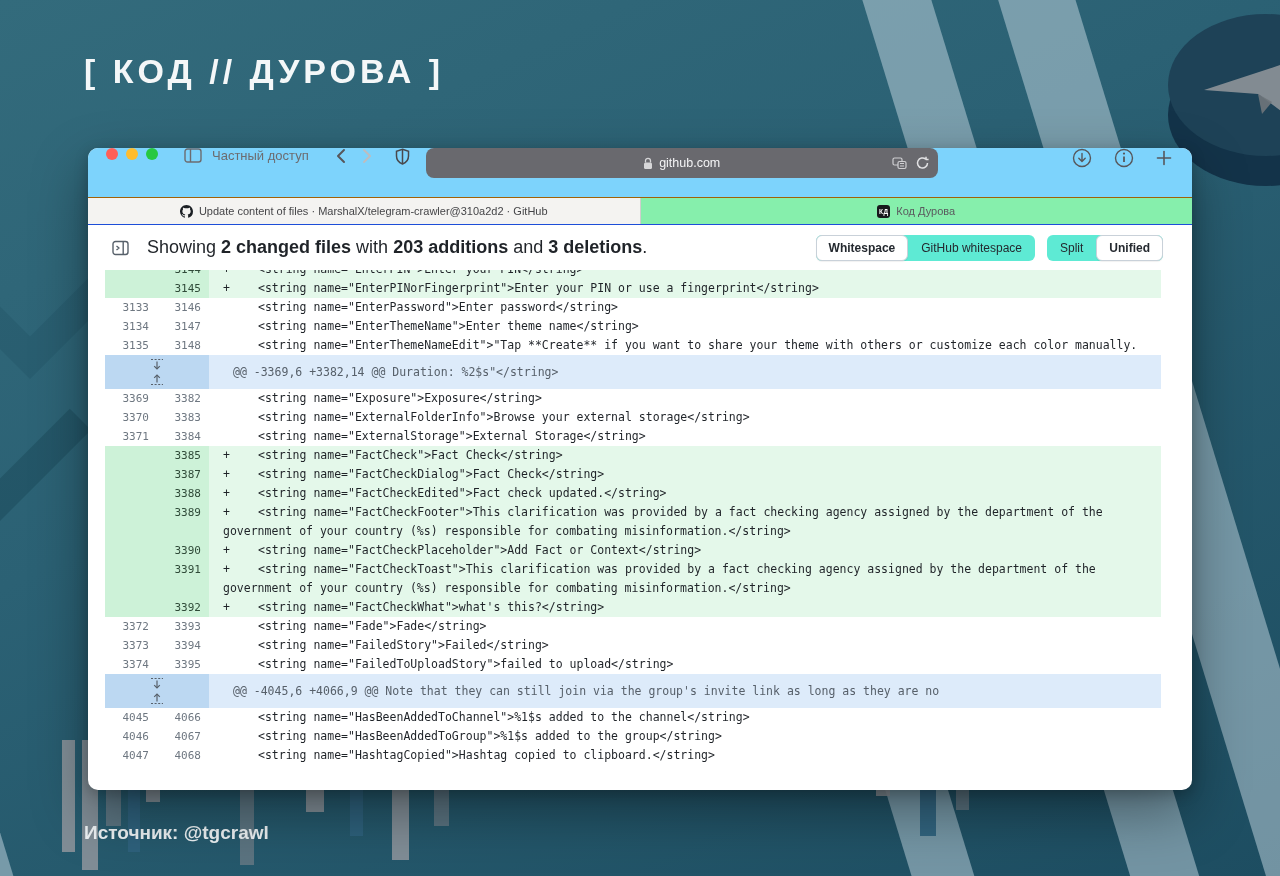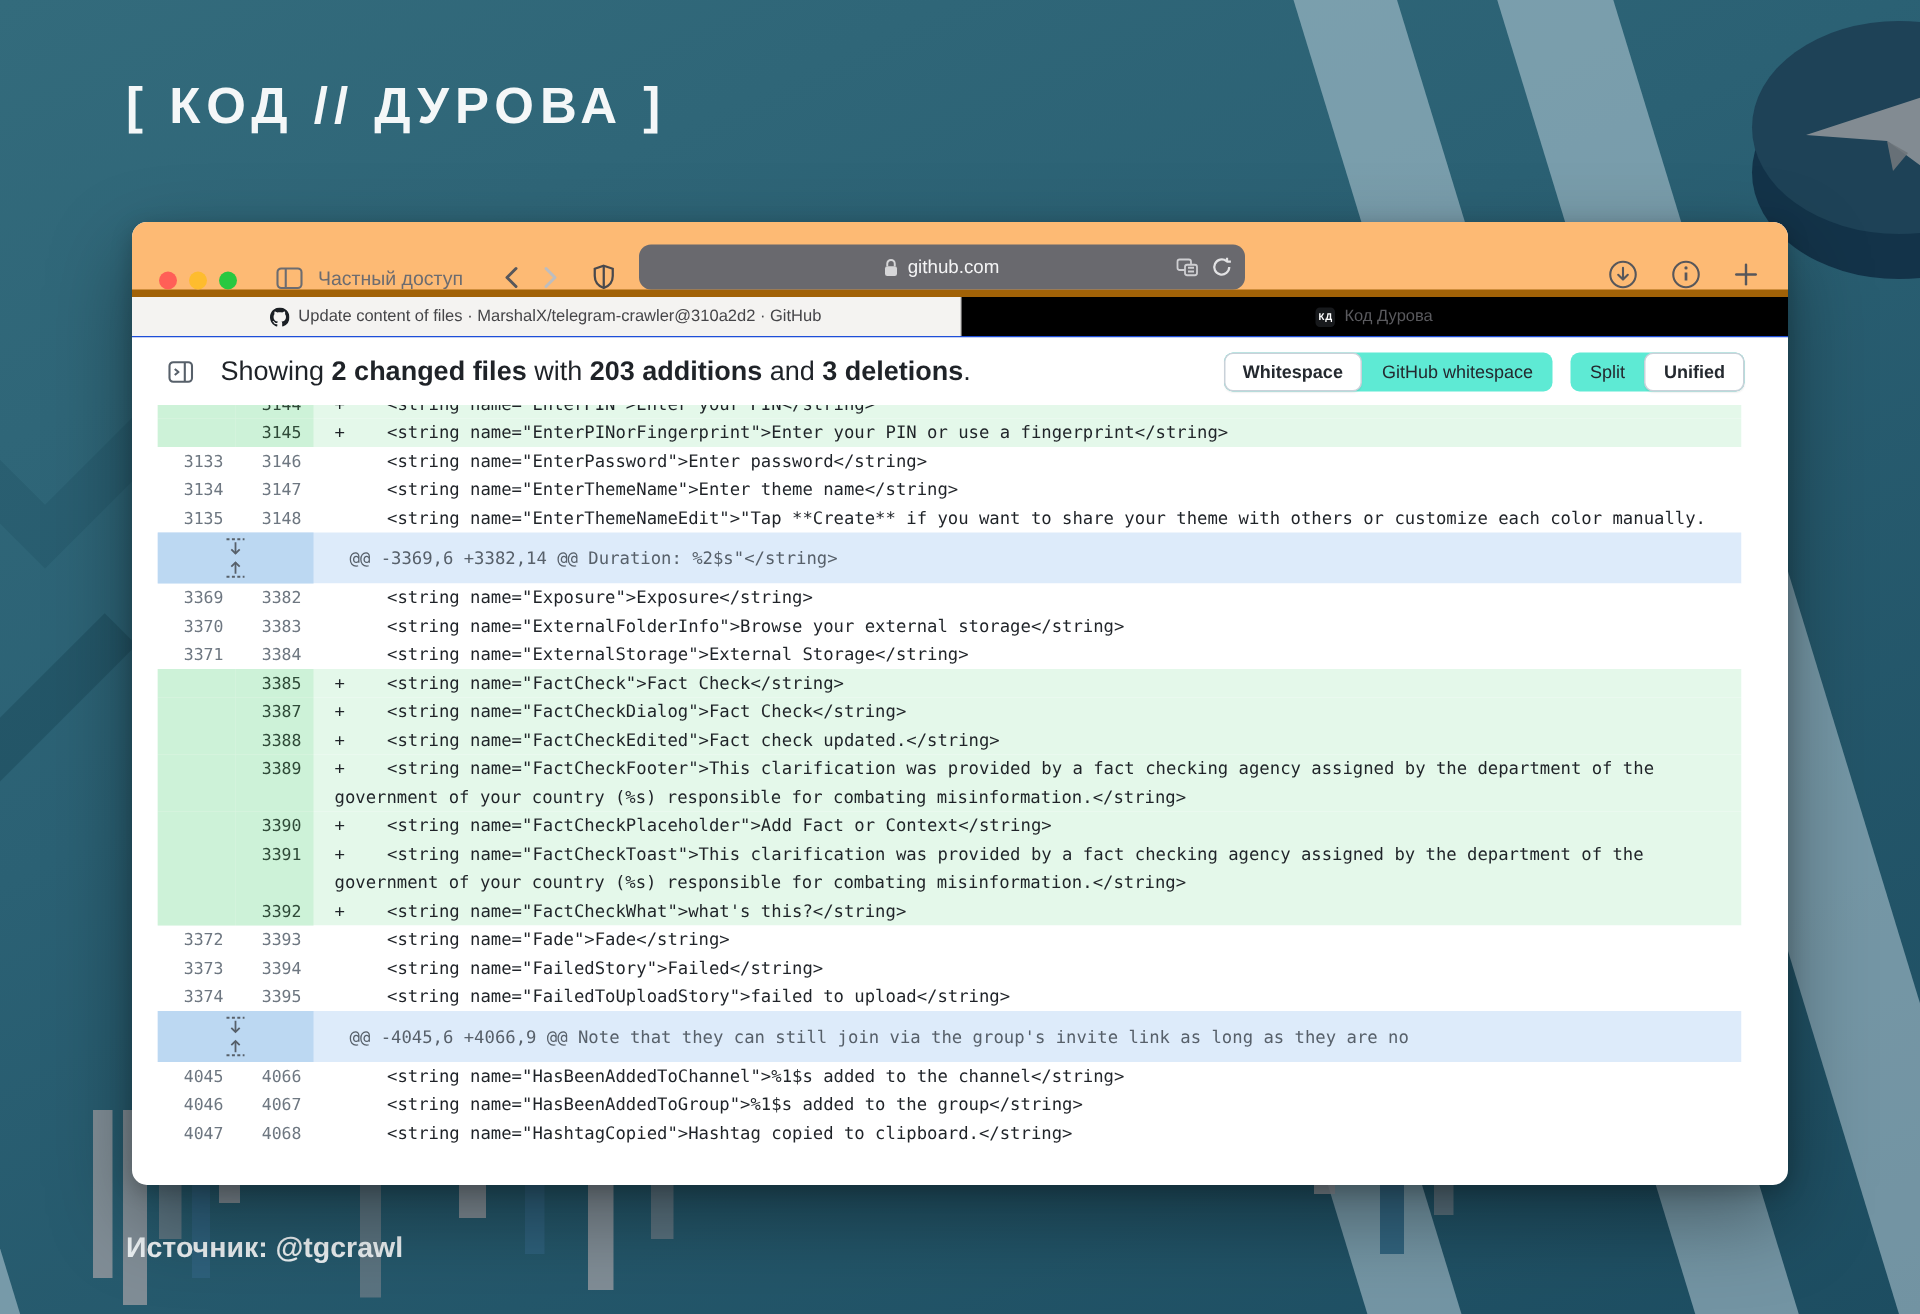--- a/index.html
+++ b/index.html
@@ -27,39 +27,39 @@
 
   .logo { position:absolute; left:84px; top:52px; z-index:5; color:#f4f7f8; font-size:34px; font-weight:700;
           letter-spacing:4px; white-space:nowrap; }
   .source { position:absolute; left:84px; top:822px; z-index:5; color:#eef3f5; font-size:19px; font-weight:600; }
 
   
   .window { position:absolute; left:88px; top:148px; width:1104px; height:642px; z-index:10;
             background:#ffffff; border-radius:10px; overflow:hidden;
             box-shadow:0 22px 55px rgba(0,0,0,0.38), 0 4px 14px rgba(0,0,0,0.22); }
 
-  .toolbar { height:50px; background:#fdba74; display:flex; align-items:flex-end; padding:0 18px;
-             border-bottom:5px solid #a16207; position:relative; }
+  .toolbar { height:50px; background:#7dd3fc; display:flex; align-items:flex-start; padding:0 18px;
+             border-bottom:1px solid #a16207; position:relative; }
   .lights { display:flex; gap:8px; margin-right:26px; }
   .light { width:12px; height:12px; border-radius:50%; }
   .sidebar-ic { margin-right:10px; display:flex; }
   .priv { color:#6c6c70; font-size:13px; font-weight:500; margin-right:26px; white-space:nowrap; }
   .navbtn { margin-right:16px; display:flex; }
   .shield { margin-left:6px; margin-right:16px; display:flex; }
-  .urlbar { width:404px; height:30px; background:#69696e; border-radius:8px; display:flex; align-items:center;
+  .urlbar { width:512px; height:30px; background:#69696e; border-radius:8px; display:flex; align-items:center;
             justify-content:center; position:relative; color:#f4f4f5; font-size:12.5px; }
   .urlbar .dom { display:flex; align-items:center; gap:6px; }
   .urlbar .right-ics { position:absolute; right:9px; top:0; height:30px; display:flex; align-items:center; gap:9px; }
   .tool-right { position:absolute; right:20px; display:flex; align-items:center; gap:22px; }
 
   .tabstrip { height:27px; display:flex; border-bottom:1px solid #1d4ed8; background:#e4e3e2; }
   .tab { flex:1; display:flex; align-items:center; justify-content:center; gap:6px; font-size:11px;
          color:#454548; white-space:nowrap; overflow:hidden; }
   .tab.active { background:#f4f3f1; }
-  .tab.inactive { background:#000000; border-left:1px solid #cfcecd; color:#5a5a5e; }
+  .tab.inactive { background:#86efac; border-left:1px solid #cfcecd; color:#5a5a5e; }
   .favicon-kd { width:13px; height:13px; background:#17191c; border-radius:3px; color:#fff; font-size:6.5px;
                 font-weight:700; display:flex; align-items:center; justify-content:center; letter-spacing:0.5px; }
 
   
   .diff-head { height:45px; display:flex; align-items:center; padding:0 29px 0 24px; background:#fff; }
   .diff-head .ftree { margin-right:18px; display:flex; }
   .summary { font-size:18px; color:#1f2328; }
   .summary b { font-weight:700; }
   .seg-wrap { margin-left:auto; display:flex; gap:12px; }
   .seg { display:flex; background:#5eead4; border-radius:6px; padding:0; }

